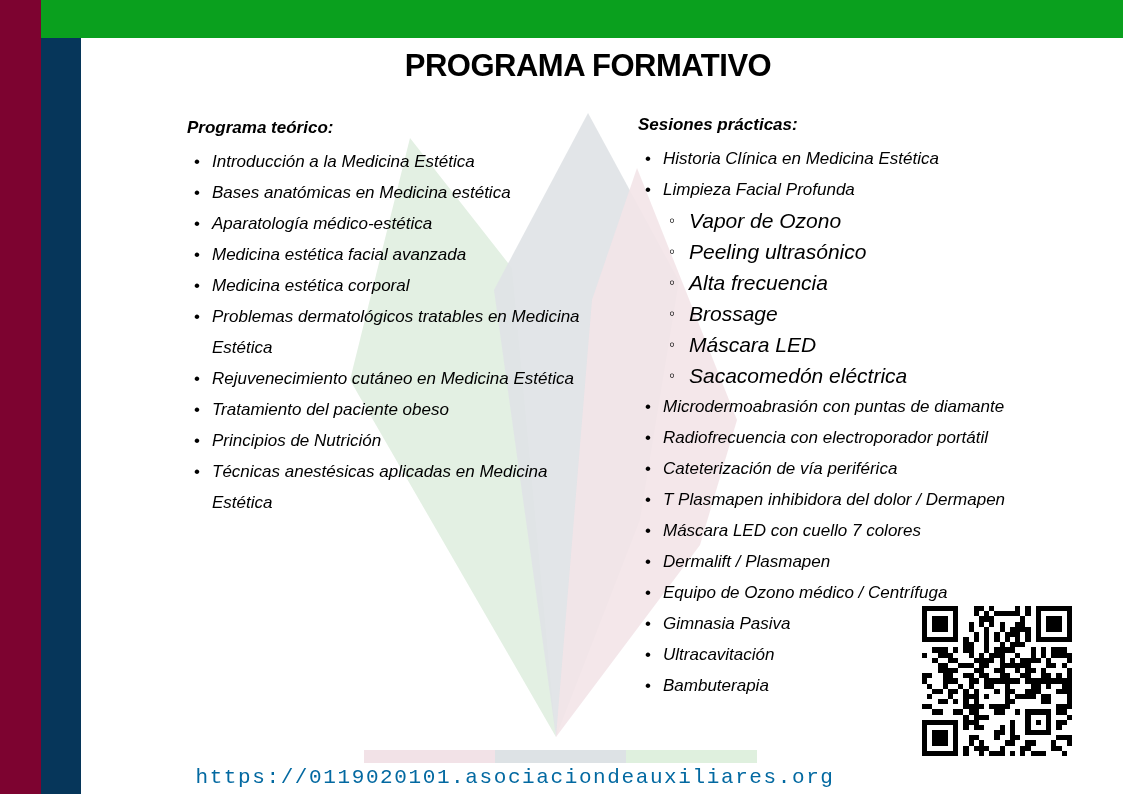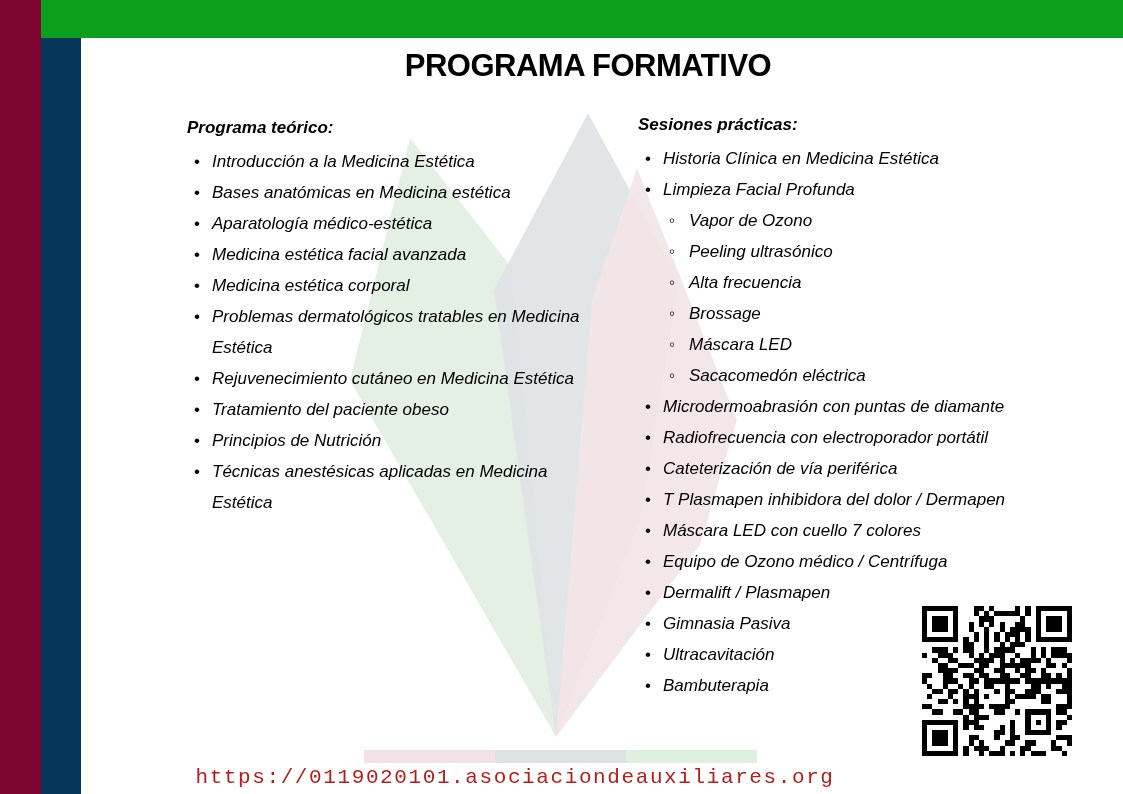--- a/index.html
+++ b/index.html
@@ -99,21 +99,21 @@
     font-style: normal;
   }
   ul.lv2 {
     list-style: none;
     margin: 0;
     padding: 0;
   }
   ul.lv2 > li {
     position: relative;
     padding-left: 26px;
-    font-size: 17px;
+    font-size: 21px;
     font-style: italic;
     color: #000000;
     line-height: 31px;
   }
   ul.lv2 > li::before {
     content: "\25E6";
     position: absolute;
     left: 6px;
     font-size: 17px;
     line-height: 31px;
@@ -138,21 +138,21 @@
   }
   .footer-bar span { height: 100%; flex: 1 1 0; }
   .footer-url {
     position: absolute;
     left: 81px; top: 766px;
     width: 868px;
     text-align: center;
     font-family: "Liberation Mono", "DejaVu Sans Mono", monospace;
     font-size: 21px;
     letter-spacing: 1.6px;
-    color: #b91c1c;
+    color: #0369a1;
   }
 </style>
 </head>
 <body>
 
 <div class="slide">
 
   <svg class="ribbons" viewBox="0 0 1123 794" preserveAspectRatio="none">
     <polygon points="410,138 512,268 556,737 350,380" fill="#e3f0e3"></polygon>
     <polygon points="588,113 679,281 640,520 556,737 494,290" fill="#dfe3e6" opacity="0.92"></polygon>
@@ -191,22 +191,22 @@
             <li>Alta frecuencia</li>
             <li>Brossage</li>
             <li>Máscara LED</li>
             <li>Sacacomedón eléctrica</li>
           </ul></li>
         <li><span class="txt">Microdermoabrasión con puntas de diamante</span></li>
         <li><span class="txt">Radiofrecuencia con electroporador portátil</span></li>
         <li><span class="txt">Cateterización de vía periférica</span></li>
         <li><span class="txt">T Plasmapen inhibidora del dolor / Dermapen</span></li>
         <li><span class="txt">Máscara LED con cuello 7 colores</span></li>
+        <li><span class="txt">Dermalift / Plasmapen</span></li>
         <li><span class="txt">Equipo de Ozono médico / Centrífuga</span></li>
-        <li><span class="txt">Dermalift / Plasmapen</span></li>
         <li><span class="txt">Gimnasia Pasiva</span></li>
         <li><span class="txt">Ultracavitación</span></li>
         <li><span class="txt">Bambuterapia</span></li>
       </ul>
   </div>
 
   <div class="qr">
     <svg width="150" height="150" viewBox="0 0 29 29" shape-rendering="crispEdges">
       <rect width="29" height="29" fill="#ffffff"></rect>
       <g fill="#000000" id="qr-modules">

